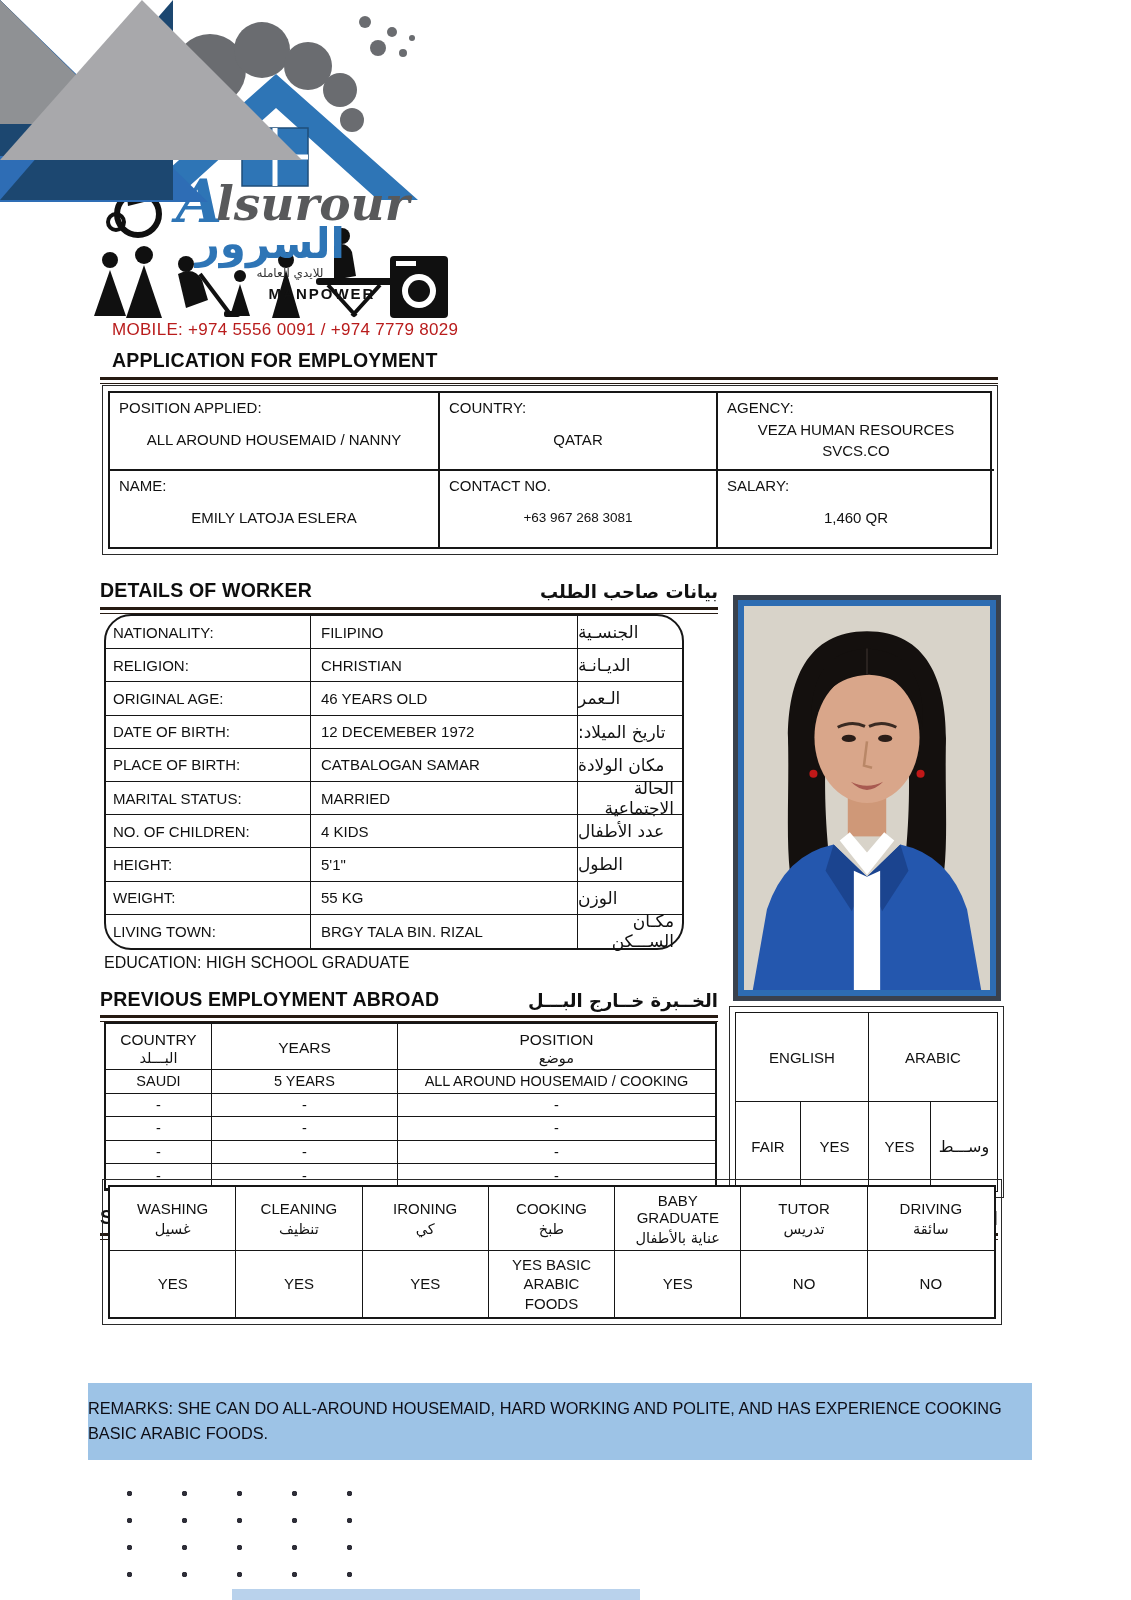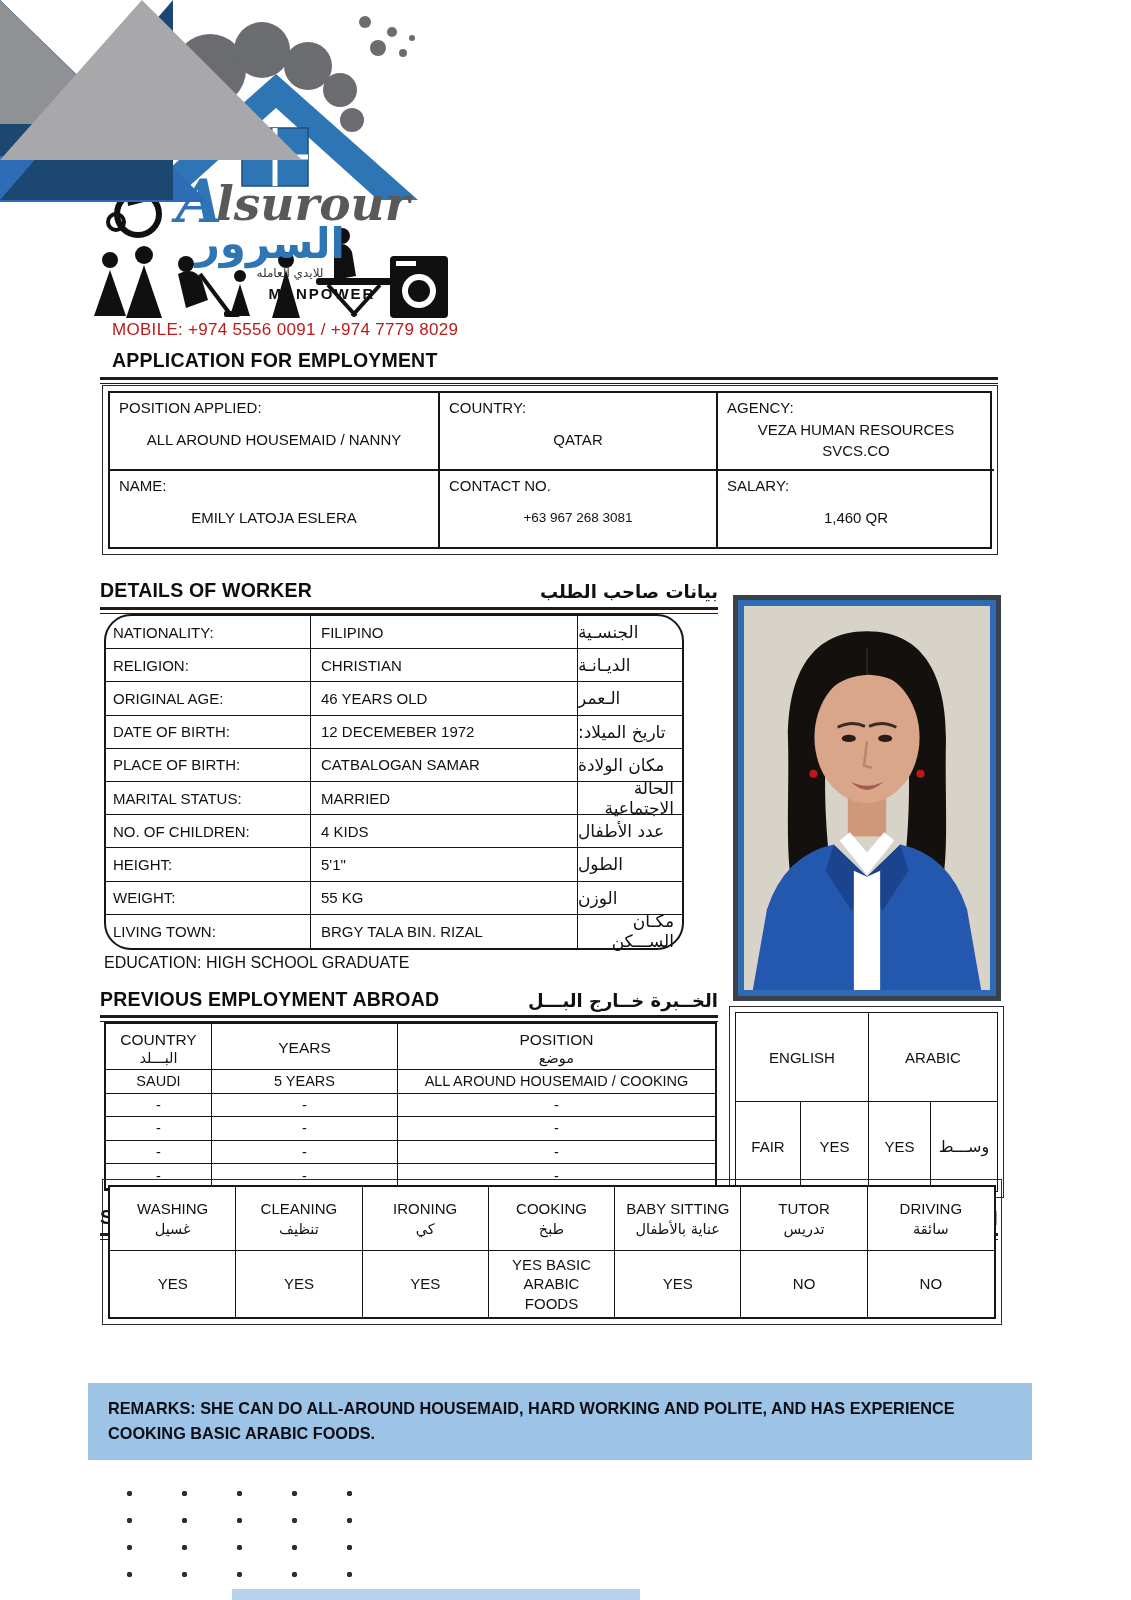--- a/index.html
+++ b/index.html
@@ -63,21 +63,21 @@
                   border:2px solid #161616; background:#fff; }
   .skills-table > div { border-right:1.6px solid #161616; border-bottom:1.6px solid #161616;
                         display:flex; flex-direction:column; align-items:center; justify-content:center; text-align:center; }
   .skills-table > div:nth-child(7n) { border-right:none; }
   .skills-table > div:nth-child(n+8) { border-bottom:none; }
   .sk-h { font-size:15px; gap:4px; }
   .sk-h .ar { font-size:14.5px; }
   .sk-v { font-size:15px; line-height:1.3; padding:2px 6px; }
 
   
-  .remarks { background:#9dc3e6; padding:13px 22px 13px 20px; font-weight:bold; font-size:16.3px;
+  .remarks { background:#9dc3e6; padding:13px 22px 13px 0; font-weight:normal; font-size:16.3px;
              line-height:1.55; color:#0d0d16; }
 
   
   .photo-frame { border:5px solid #39414d; background:#39414d; }
   .photo-inner { width:100%; height:100%; border:6px solid #2d6cb2; background:#d7d2c8; overflow:hidden; }
   .photo-inner svg { display:block; width:100%; height:100%; }
 
   
   .tri { position:absolute; }
   .tri-left-blue  { left:0; top:1398; width:208px; height:202px; background:#2e6db5; clip-path:polygon(0 0,100% 100%,0 100%); }
@@ -311,21 +311,21 @@
     </div>
     <div class="sk-h">
       <div>IRONING</div>
       <div class="ar">كي</div>
     </div>
     <div class="sk-h">
       <div>COOKING</div>
       <div class="ar">طبخ</div>
     </div>
     <div class="sk-h">
-      <div>BABY SITTING</div>
+      <div>BABY GRADUATE</div>
       <div class="ar">عناية بالأطفال</div>
     </div>
     <div class="sk-h">
       <div>TUTOR</div>
       <div class="ar">تدريس</div>
     </div>
     <div class="sk-h">
       <div>DRIVING</div>
       <div class="ar">سائقة</div>
     </div>

